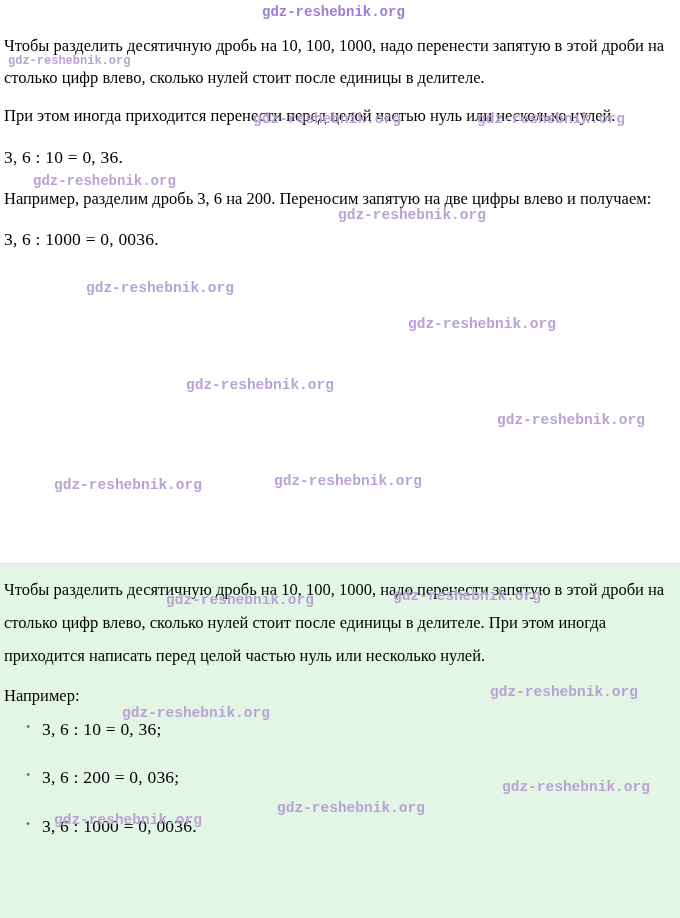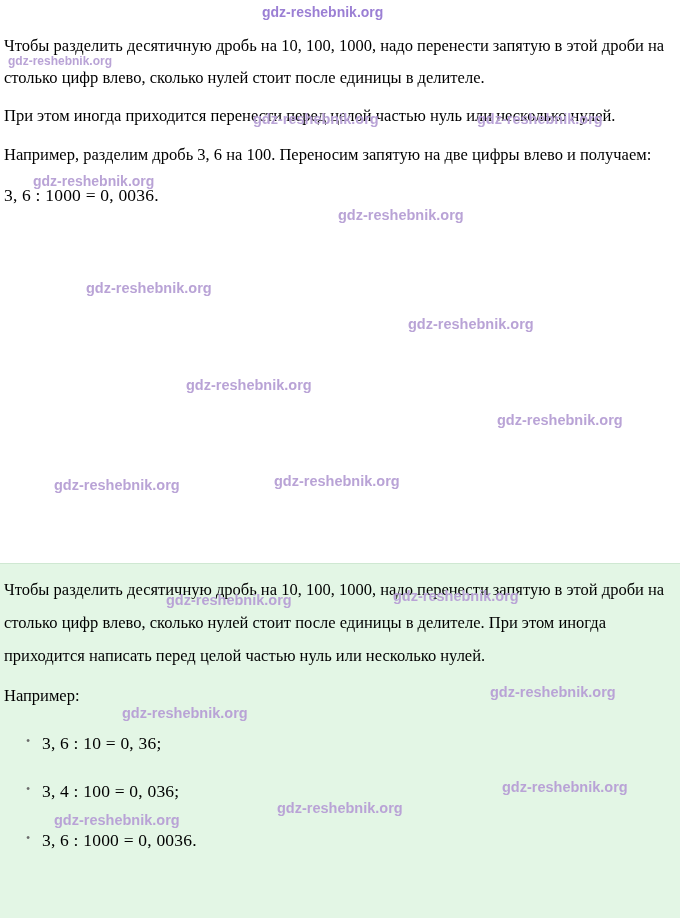--- a/index.html
+++ b/index.html
@@ -16,21 +16,21 @@
     overflow: hidden;
   }
   .page {
     position: relative;
     width: 680px;
     height: 918px;
   }
   .watermark {
     position: absolute;
     color: #b9a3d6;
-    font-family: Liberation Sans, sans-serif;
+    font-family: Liberation Mono, monospace;
     font-weight: bold;
     font-size: 13px;
     white-space: nowrap;
     pointer-events: none;
     z-index: 5;
   }
   .wm-top {
     color: #9b7fd4;
     font-size: 14px;
   }
@@ -79,21 +79,21 @@
     padding: 10px 8px 0 4px;
     box-sizing: border-box;
   }
   .green-para {
     font-size: 16.5px;
     line-height: 2.0;
     margin: 0 0 4px 0;
   }
   .example-label {
     font-size: 16.5px;
-    margin: 14px 0 24px 0;
+    margin: 14px 0 10px 0;
   }
   ul.items {
     list-style: none;
     margin: 0;
     padding: 0 0 0 22px;
   }
   ul.items li {
     position: relative;
     font-size: 17.5px;
     line-height: 1.5;
@@ -113,30 +113,31 @@
 </head>
 <body>
 
 <div class="page">
 
   <div class="greenbox"></div>
 
   <div class="content">
     <p class="para">Чтобы разделить десятичную дробь на 10, 100, 1000, надо перенести запятую в этой дроби на столько цифр влево, сколько нулей стоит после единицы в делителе.</p>
     <p class="para">При этом иногда приходится перенести перед целой частью нуль или несколько нулей.</p>
-    <p class="para">Например, разделим дробь 3, 6 на 100. Переносим запятую на две цифры влево и получаем:</p>
+    <div class="eq math">3, 6 : 10 = 0, 36.</div>
+    <p class="para">Например, разделим дробь 3, 6 на 200. Переносим запятую на две цифры влево и получаем:</p>
     <div class="eq math">3, 6 : 1000 = 0, 0036.</div>
   </div>
 
   <div class="green-content">
     <p class="green-para">Чтобы разделить десятичную дробь на 10, 100, 1000, надо перенести запятую в этой дроби на столько цифр влево, сколько нулей стоит после единицы в делителе. При этом иногда приходится написать перед целой частью нуль или несколько нулей.</p>
     <p class="example-label">Например:</p>
     <ul class="items">
       <li class="math">3, 6 : 10 = 0, 36;</li>
-      <li class="math">3, 4 : 100 = 0, 036;</li>
+      <li class="math">3, 6 : 200 = 0, 036;</li>
       <li class="math">3, 6 : 1000 = 0, 0036.</li>
     </ul>
   </div>
 
   <div id="watermark-layer">
       <div class="watermark wm-top" style="left: 262px; top: 4px; font-size: 14px;">gdz-reshebnik.org</div>
       <div class="watermark" style="left: 8px; top: 54px; font-size: 12px;">gdz-reshebnik.org</div>
       <div class="watermark" style="left: 253px; top: 111px; font-size: 14.5px;">gdz-reshebnik.org</div>
       <div class="watermark" style="left: 477px; top: 111px; font-size: 14.5px;">gdz-reshebnik.org</div>
       <div class="watermark" style="left: 33px; top: 173px; font-size: 14px;">gdz-reshebnik.org</div>

